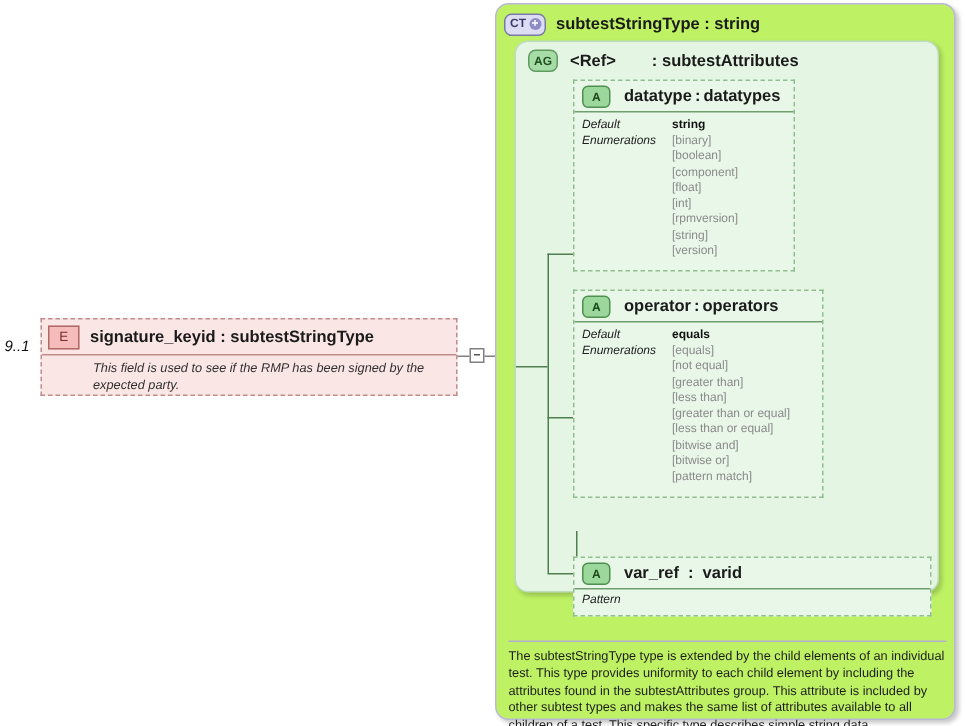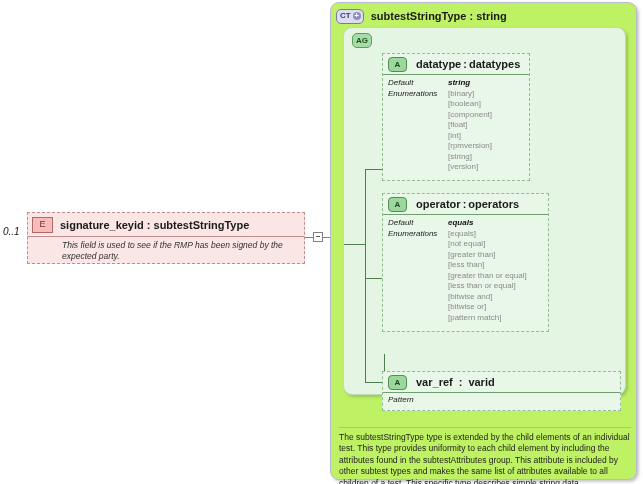--- a/index.html
+++ b/index.html
@@ -256,21 +256,20 @@
     width: 60px;
     flex: none;
     color: #202020;
     font-style: italic;
     line-height: 10.5px;
   }
   .facet-values { line-height: 10.5px; }
   .facet-default {
     font-weight: bold;
     color: #111111;
-    font-style: italic;
   }
   .facet-enum { color: #8a8a8a; }
   .facet-pattern-val {
     font-size: 7.5px;
     color: #333333;
     white-space: nowrap;
     font-family: "Liberation Sans", sans-serif;
   }
   .facet-row-pattern { padding-top: 2px; }
 
@@ -285,21 +284,21 @@
     font-size: 8.5px;
     color: #1c1c1c;
     line-height: 11.4px;
     box-sizing: border-box;
     margin-top: 20px;
   }
 </style>
 </head>
 <body>
 
-<div id="cardinality">0..1</div>
+<div id="cardinality">9..1</div>
 
 <div id="left-element">
   <div class="el-head">
     <span class="icon-e">E</span>
     <span class="el-title">signature_keyid : subtestStringType</span>
   </div>
   <div class="el-desc">This field is used to see if the RMP has been signed by the expected party.</div>
 </div>
 
 <div id="conn-line"></div>
@@ -312,20 +311,24 @@
       <span class="ct-text">CT</span>
       <span class="ct-plus">+</span>
     </span>
     <span id="ct-title">subtestStringType : string</span>
   </div>
 
   <div id="ag-box">
 
     <div id="ag-header">
       <span class="icon-ag">AG</span>
+      <span id="ag-ref">
+        <span>&lt;Ref&gt;</span><span class="ag-type">:</span>
+        <span>subtestAttributes</span>
+      </span>
     </div>
 
     <div class="tree-line" style="left:21px; top:141px; width:1px; height:213px;"></div>
     <div class="tree-line" style="left:21px; top:141px; width:19px; height:1px;"></div>
     <div class="tree-line" style="left:21px; top:250px; width:19px; height:1px;"></div>
     <div class="tree-line" style="left:21px; top:354px; width:19px; height:1px;"></div>
     <div class="tree-line" style="left:0px; top:216px; width:21px; height:1px;"></div>
     <div class="tree-line" style="left:40px; top:38px; width:1px; height:104px;"></div>
     <div class="tree-line" style="left:40px; top:178px; width:1px; height:73px;"></div>
     <div class="tree-line" style="left:40px; top:326px; width:1px; height:29px;"></div>

